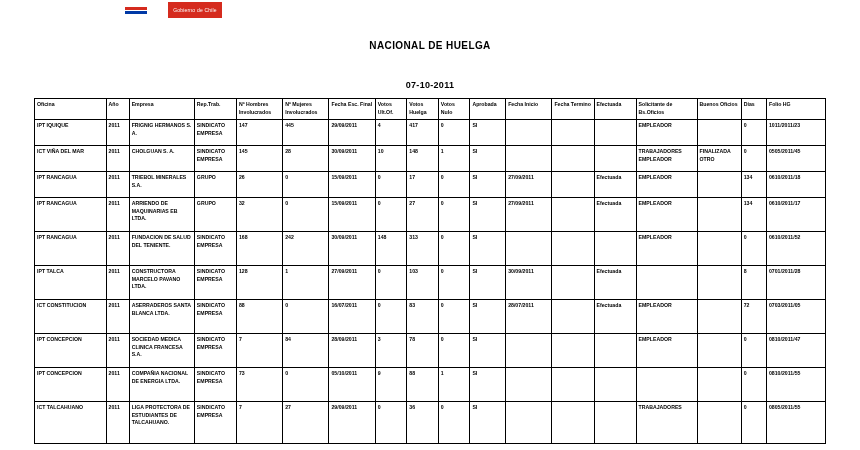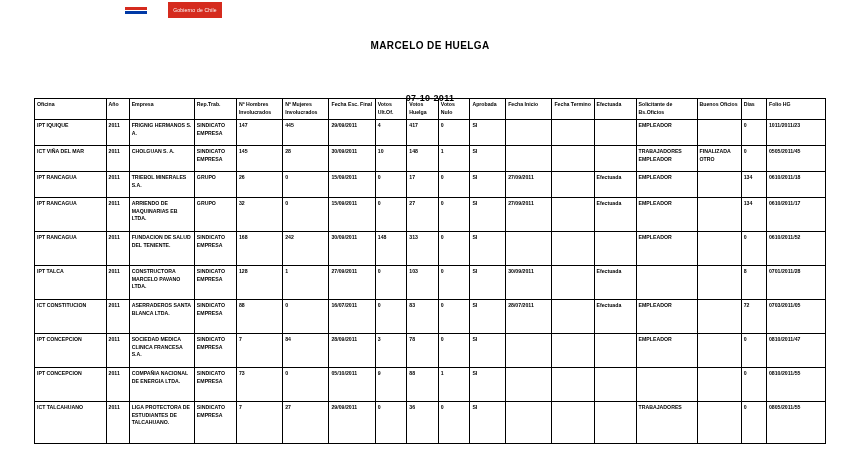--- a/index.html
+++ b/index.html
@@ -72,21 +72,21 @@
     top: 40px;
     width: 860px;
     text-align: center;
     font-size: 10px;
     font-weight: bold;
     letter-spacing: 0.4px;
   }
   .doc-date {
     position: absolute;
     left: 0;
-    top: 93px;
+    top: 80px;
     width: 860px;
     text-align: center;
     font-size: 9px;
     font-weight: bold;
     letter-spacing: 0.3px;
   }
   
   .table-wrap {
     position: absolute;
     left: 34px;
@@ -123,21 +123,21 @@
 </head>
 <body>
 
 <div class="page">
 
   <div class="logo-bar">
     <div class="logo-left"></div>
     <div class="logo-right">Gobierno de Chile</div>
   </div>
 
-  <div class="doc-title">MARCELO DE HUELGA</div>
+  <div class="doc-title">NACIONAL DE HUELGA</div>
   <div class="doc-date">07-10-2011</div>
 
   <div class="table-wrap">
     <table class="huelga">
       <colgroup>
         <col style="width:68px">
         <col style="width:22px">
         <col style="width:62px">
         <col style="width:40px">
         <col style="width:44px">

